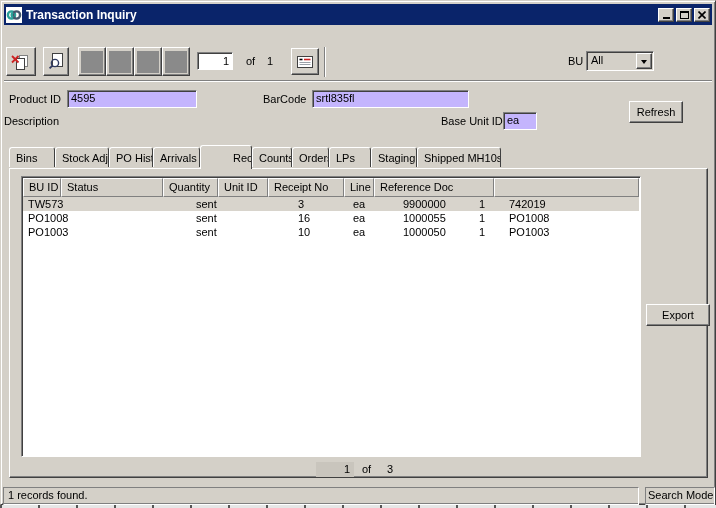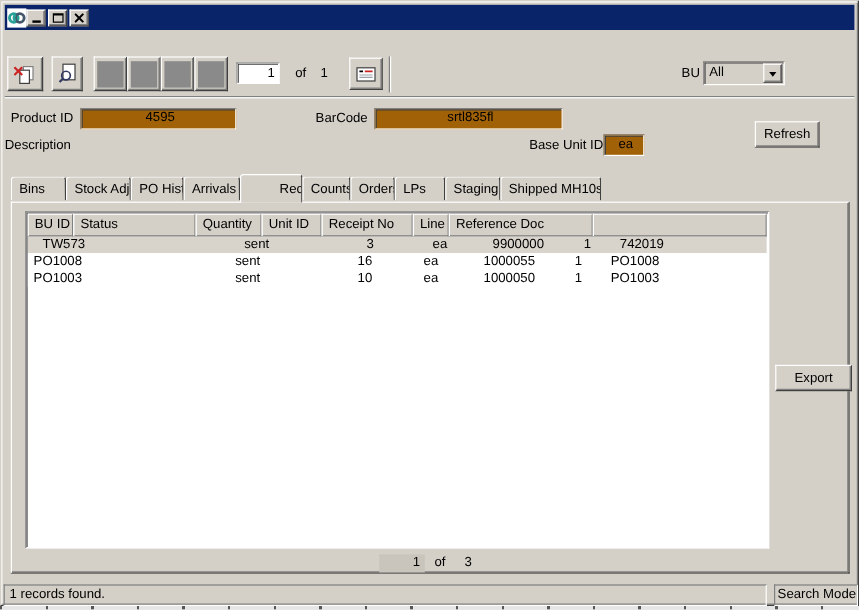--- a/index.html
+++ b/index.html
@@ -44,23 +44,23 @@
            background:#d4d0c8; border:1px solid; border-color:#808080 #fff #fff #808080;
            box-shadow: inset 1px 1px 0 #404040; line-height:17px; padding-left:4px; }
   .combo-arrow-btn { position:absolute; right:1px; top:1px; bottom:1px; width:16px;
            display:flex; align-items:center; justify-content:center; }
   .tri-down { width:0; height:0; border:3px solid transparent; border-top:4px solid #000; margin-top:4px; }
 
   .groove { position:absolute; left:3px; top:79px; right:3px; height:2px;
             border-top:1px solid #808080; border-bottom:1px solid #ffffff; }
 
   
-  .field { position:absolute; height:18px; background:#a16207; border:1px solid;
+  .field { position:absolute; height:18px; background:#c4b5fd; border:1px solid;
            border-color:#808080 #ffffff #ffffff #808080; box-shadow: inset 1px 1px 0 #404040;
-           line-height:15px; padding-left:3px; white-space:nowrap; overflow:hidden;text-align:center; }
+           line-height:15px; padding-left:3px; white-space:nowrap; overflow:hidden; }
   .caret { display:inline-block; width:1px; height:11px; background:#000; vertical-align:-2px; margin-left:1px; }
   .push-btn { position:absolute; display:flex; align-items:center; justify-content:center; cursor:default; }
 
   
   .tab-strip { position:absolute; left:8px; top:144px; height:24px; display:flex; align-items:flex-end; z-index:3; }
   .tab { height:20px; margin-bottom:2px; background:#d4d0c8; border:1px solid;
          border-color:#ffffff #404040 #d4d0c8 #ffffff; border-bottom:none;
          border-radius:3px 3px 0 0; display:flex; align-items:center; padding-left:6px;
          white-space:nowrap; overflow:hidden; }
   .tab.active { height:24px; margin-bottom:0; padding-left:8px; }
@@ -94,20 +94,21 @@
   <div class="window">
 
     <div class="title-bar" style="background: rgb(10, 36, 106);">
       <div class="title-logo">
         <svg width="16" height="16" viewBox="0 0 16 16">
           <circle id="logo-ring-1" cx="5.5" cy="8" r="3.6" fill="none" stroke="#2aa198" stroke-width="2.4"></circle>
           <circle id="logo-ring-2" cx="10.5" cy="8" r="3.6" fill="none" stroke="#44576b" stroke-width="2.4"></circle>
           <path d="M 7 5.2 A 3.6 3.6 0 0 0 7 10.8" fill="none" stroke="#2aa198" stroke-width="2.4"></path>
         </svg>
       </div>
+      <div class="title-text">Transaction Inquiry</div>
       <div class="controls">
         <div class="win-btn b-out">
           <span style="display:block;width:7px;height:2px;background:#000;margin-top:7px;"></span>
         </div>
         <div class="win-btn b-out">
           <span style="display:block;width:9px;height:8px;border:1px solid #000;border-top-width:2px;"></span>
         </div>
         <div class="win-btn b-out">
           <svg width="8" height="8" viewBox="0 0 8 8">
             <path d="M0.5 0.5 L7.5 7.5 M7.5 0.5 L0.5 7.5" stroke="#000" stroke-width="1.6"></path>
@@ -232,21 +233,21 @@
             <div class="th" style="width: 38px;">BU ID</div>
             <div class="th" style="width: 102px;">Status</div>
             <div class="th" style="width: 55px;">Quantity</div>
             <div class="th" style="width: 50px;">Unit ID</div>
             <div class="th" style="width: 76px;">Receipt No</div>
             <div class="th" style="width: 30px;">Line</div>
             <div class="th" style="width: 120px;">Reference Doc</div>
             <div class="th filler"></div>
           </div>
         <div id="tbody">
-            <div class="tr" style="background: rgb(216, 212, 204); justify-content: center;">
+            <div class="tr" style="background: rgb(216, 212, 204);">
               <div class="td" style="width: 130px;">TW573</div>
               <div class="td" style="width: 38px;"></div>
               <div class="td" style="width: 102px;">sent</div>
               <div class="td" style="width: 55px;">3</div>
               <div class="td" style="width: 50px;">ea</div>
               <div class="td" style="width: 76px;">9900000</div>
               <div class="td" style="width: 30px;">1</div>
               <div class="td" style="width: 120px;">742019</div>
             </div>
             <div class="tr">

